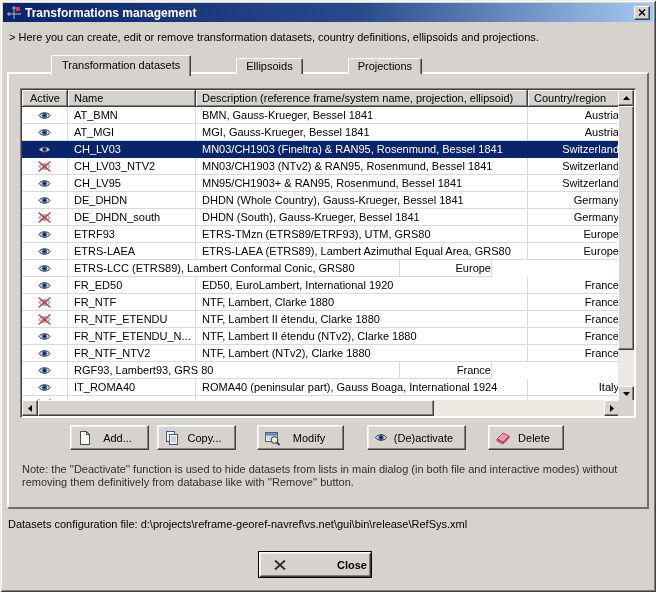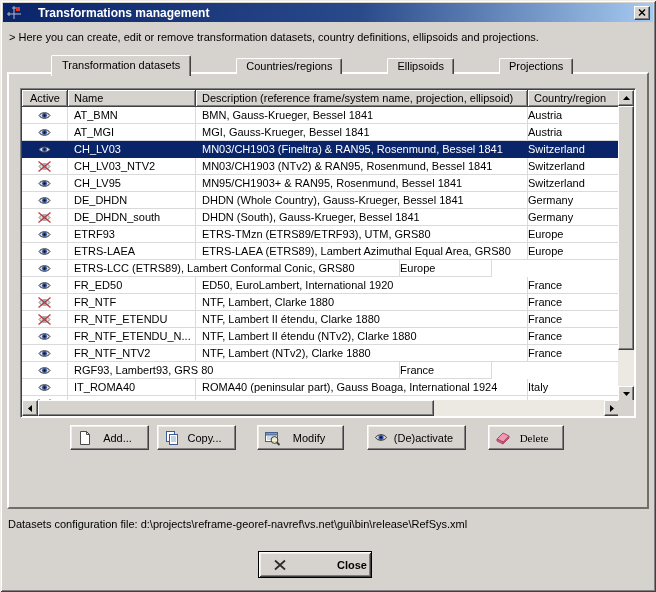--- a/index.html
+++ b/index.html
@@ -10,21 +10,21 @@
     position:relative; width:656px; height:592px; background:#d6d3ce;
     box-shadow: inset 1px 1px 0 #efede8, inset -1px -1px 0 #404040,
                 inset 2px 2px 0 #ffffff, inset -2px -2px 0 #808080;
     overflow:hidden;
   }
 
   
   .titlebar{
     position:absolute; left:3px; top:3px; width:650px; height:19px;
     background:linear-gradient(to right,#0a246a 0%, #2a4a8a 55%, #a6caf0 100%);
-    display:flex; align-items:center; padding:0 3px; gap:16px;
+    display:flex; align-items:center; padding:0 3px; gap:3px;
   }
   .titlebar .title-text{ color:#fff; font-weight:bold; font-size:12px; letter-spacing:0; white-space:nowrap; }
   .tb-close{
     margin-left:auto; width:16px; height:14px; background:#d6d3ce;
     border:1px solid; border-color:#ffffff #404040 #404040 #ffffff;
     box-shadow: inset -1px -1px 0 #808080;
     display:flex; align-items:center; justify-content:center; cursor:default;
   }
 
   
@@ -59,21 +59,21 @@
   }
   .hc0{ width:46px; padding-left:8px; } .hc1{ width:128px; } .hc2{ width:332px; } .hc3{ width:92px; }
 
   .lv-rows{ position:absolute; left:1px; top:18px; width:598px; height:295px; overflow:hidden; background:#fff; }
   .trow{ display:flex; height:17px; }
   .cell{ height:17px; border-right:1px solid #dadada; border-bottom:1px solid #dadada;
          white-space:nowrap; overflow:hidden; padding-top:2px; }
   .c-active{ width:46px; display:flex; align-items:center; justify-content:center; padding-top:0; }
   .c-name{ width:128px; padding-left:6px; }
   .c-desc{ width:332px; padding-left:6px; }
-  .c-country{ width:92px; text-align:left; }
+  .c-country{ width:92px; text-align:right; }
   .trow.selected .cell{ background:#0a246a; color:#fff; border-color:#0a246a; }
 
   
   .sb-btn{
     background:#d6d3ce; border:1px solid; border-color:#ffffff #404040 #404040 #ffffff;
     box-shadow: inset -1px -1px 0 #808080; display:flex; align-items:center; justify-content:center;
   }
   .vscroll{ position:absolute; right:1px; top:1px; width:16px; height:312px; background:#ece9e2; }
   .vs-up{ position:absolute; top:0; left:0; width:16px; height:16px; }
   .vs-thumb{ position:absolute; top:16px; left:0; width:16px; height:244px;
@@ -91,21 +91,21 @@
   
   .act-btn{
     position:absolute; top:351px; height:25px; background:#d6d3ce;
     border:1px solid; border-color:#ffffff #404040 #404040 #ffffff;
     box-shadow: inset -1px -1px 0 #808080, inset 1px 1px 0 #efede8;
     display:flex; align-items:center; padding:0 6px; cursor:default;
   }
   .act-btn .lbl{ flex:1; text-align:center; }
   .b-add{ left:61px; width:79px; } .b-copy{ left:148px; width:79px; }
   .b-modify{ left:248px; width:87px; } .b-deact{ left:358px; width:99px; }
-  .b-delete{ left:479px; width:76px;font-family:Liberation Serif, serif; }
+  .b-delete{ left:479px; width:76px; }
 
   
   .note{ position:absolute; left:13px; top:389px; width:600px; color:#2f2f2f; line-height:13px; }
   .configline{ position:absolute; left:8px; top:518px; white-space:nowrap; }
   .close-btn{
     position:absolute; left:258px; top:551px; width:114px; height:27px; background:#d6d3ce;
     border:1px solid #000;
     box-shadow: inset 1px 1px 0 #ffffff, inset -1px -1px 0 #404040,
                 inset 2px 2px 0 #efede8, inset -2px -2px 0 #808080;
     display:flex; align-items:center; padding:0 4px 0 14px; cursor:default;
@@ -134,21 +134,20 @@
       <svg width="8" height="7" viewBox="0 0 8 7">
           <path d="M1 0.5 L7 6.5 M7 0.5 L1 6.5" stroke="#000" stroke-width="1.4"></path>
         </svg>
     </span>
   </div>
 
   <div class="intro">&gt; Here you can create, edit or remove transformation datasets, country definitions, ellipsoids and projections.</div>
 
   <div class="tabs">
     <div class="tab active">Transformation datasets</div>
-    <div class="tab">Countries/regions</div>
     <div class="tab">Ellipsoids</div>
     <div class="tab">Projections</div>
   </div>
 
   <div class="tabpage">
 
     <div class="listview">
       <div class="lv-header">
         <div class="hcell hc0">Active</div>
         <div class="hcell hc1">Name</div>
@@ -506,20 +505,21 @@
       <span>
         <svg width="16" height="14" viewBox="0 0 16 14">
           <polygon points="2,8 8,2 14,5 8,11" fill="#f09ab0" stroke="#b2476b"></polygon>
           <polygon points="2,8 8,11 8,13 2,10" fill="#d06a8a" stroke="#b2476b"></polygon>
           <polygon points="8,11 14,5 14,7 8,13" fill="#c65a7e" stroke="#b2476b"></polygon>
         </svg>
       </span>
       <span class="lbl">Delete</span>
     </div>
 
+    <div class="note">Note: the ''Deactivate'' function is used to hide datasets from lists in main dialog (in both file and interactive modes) without removing them definitively from database like with ''Remove'' button.</div>
   </div>
 
   <div class="configline">Datasets configuration file: d:\projects\reframe-georef-navref\vs.net\gui\bin\release\RefSys.xml</div>
 
   <div class="close-btn">
     <span>
       <svg width="14" height="12" viewBox="0 0 14 12">
           <path d="M2 1.5 L12 10.5 M12 1.5 L2 10.5" stroke="#2a2a2a" stroke-width="1.7"></path>
         </svg>
     </span>

